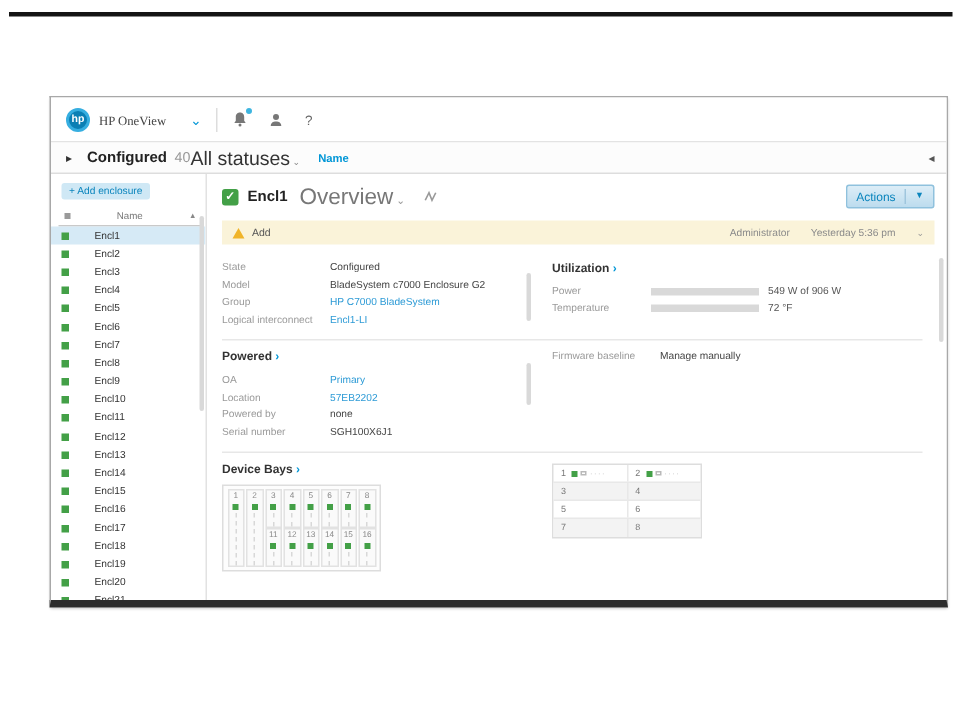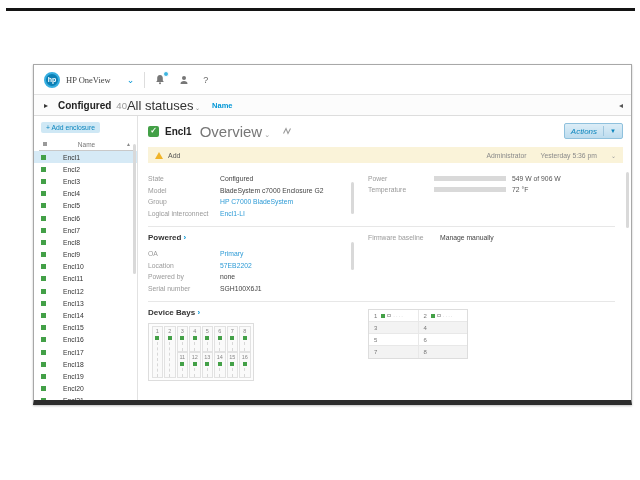--- a/index.html
+++ b/index.html
@@ -51,21 +51,21 @@
   .detail { flex:1; position:relative; overflow:hidden; background:#fff; }
   .d-head { display:flex; align-items:center; height:26px; padding:4px 8px 0 10px; }
   .ok-check { width:11px; height:11px; background:#43a047; border-radius:2px; color:#fff; font-size:8px; font-weight:bold;
               display:flex; align-items:center; justify-content:center; line-height:1; }
   .d-title { font-size:10px; font-weight:bold; color:#222; margin:0 8px 0 6px; }
   .view-sel { font-size:15px; color:#777; }
   .view-sel::after { content:" ⌄"; color:#999; font-size:7px; }
   .map-icon { margin-left:12px; display:flex; }
   .actions-btn { margin-left:auto; display:flex; align-items:center; background:linear-gradient(#dcedf7,#bddcee);
                  border:1px solid #8fc1dd; border-radius:2px; padding:2px 6px; gap:6px; }
-  .actions-btn span { font-size:8px; color:#0b85bd;font-style:italic; }
+  .actions-btn span { font-size:8px; color:#0b85bd; }
   .actions-btn .a-div { width:1px; height:10px; background:#9fc6dd; }
   .actions-btn .a-caret { font-size:6px; color:#0b85bd; }
 
   .notif { margin:5px 8px 2px 10px; height:16px; background:#faf3d9; display:flex; align-items:center; padding:0 7px; }
   .warn-tri { width:0; height:0; border-left:4px solid transparent; border-right:4px solid transparent; border-bottom:7px solid #f0b429; }
   .notif-label { font-size:7px; color:#555; margin-left:5px; }
   .notif-right { margin-left:auto; display:flex; align-items:center; gap:14px; }
   .notif-user, .notif-time { font-size:6.8px; color:#8a8a8a; }
   .notif-caret { font-size:6px; color:#999; }
 
@@ -290,20 +290,21 @@
                     <span class="f-label">Group</span>
                     <span class="f-value link">HP C7000 BladeSystem</span>
                   </div>
                   <div class="f-row">
                     <span class="f-label">Logical interconnect</span>
                     <span class="f-value link">Encl1-LI</span>
                   </div>
                 </div>
             </section>
             <section>
+              <h3 class="sect-title">Utilization</h3>
               <div id="util-meters">
                   <div class="m-row">
                     <span class="m-label">Power</span>
                     <span class="m-bar"><span class="m-fill" style="width: 61%;"></span></span>
                     <span class="m-text">549 W of 906 W</span>
                   </div>
                   <div class="m-row">
                     <span class="m-label">Temperature</span>
                     <span class="m-bar"><span class="m-fill" style="width: 57%;"></span></span>
                     <span class="m-text">72 °F</span>

